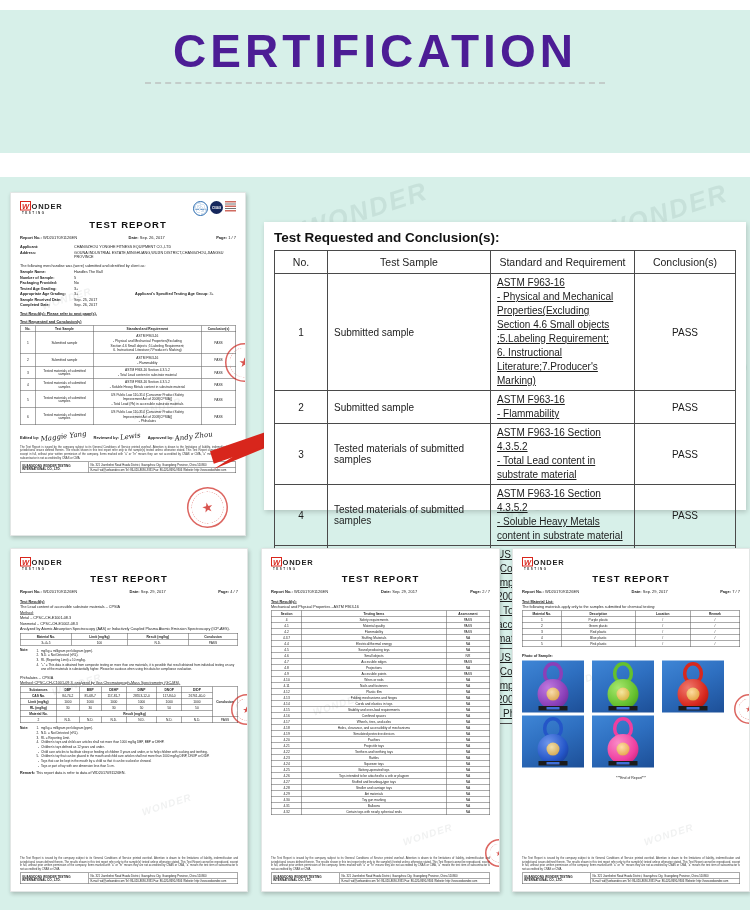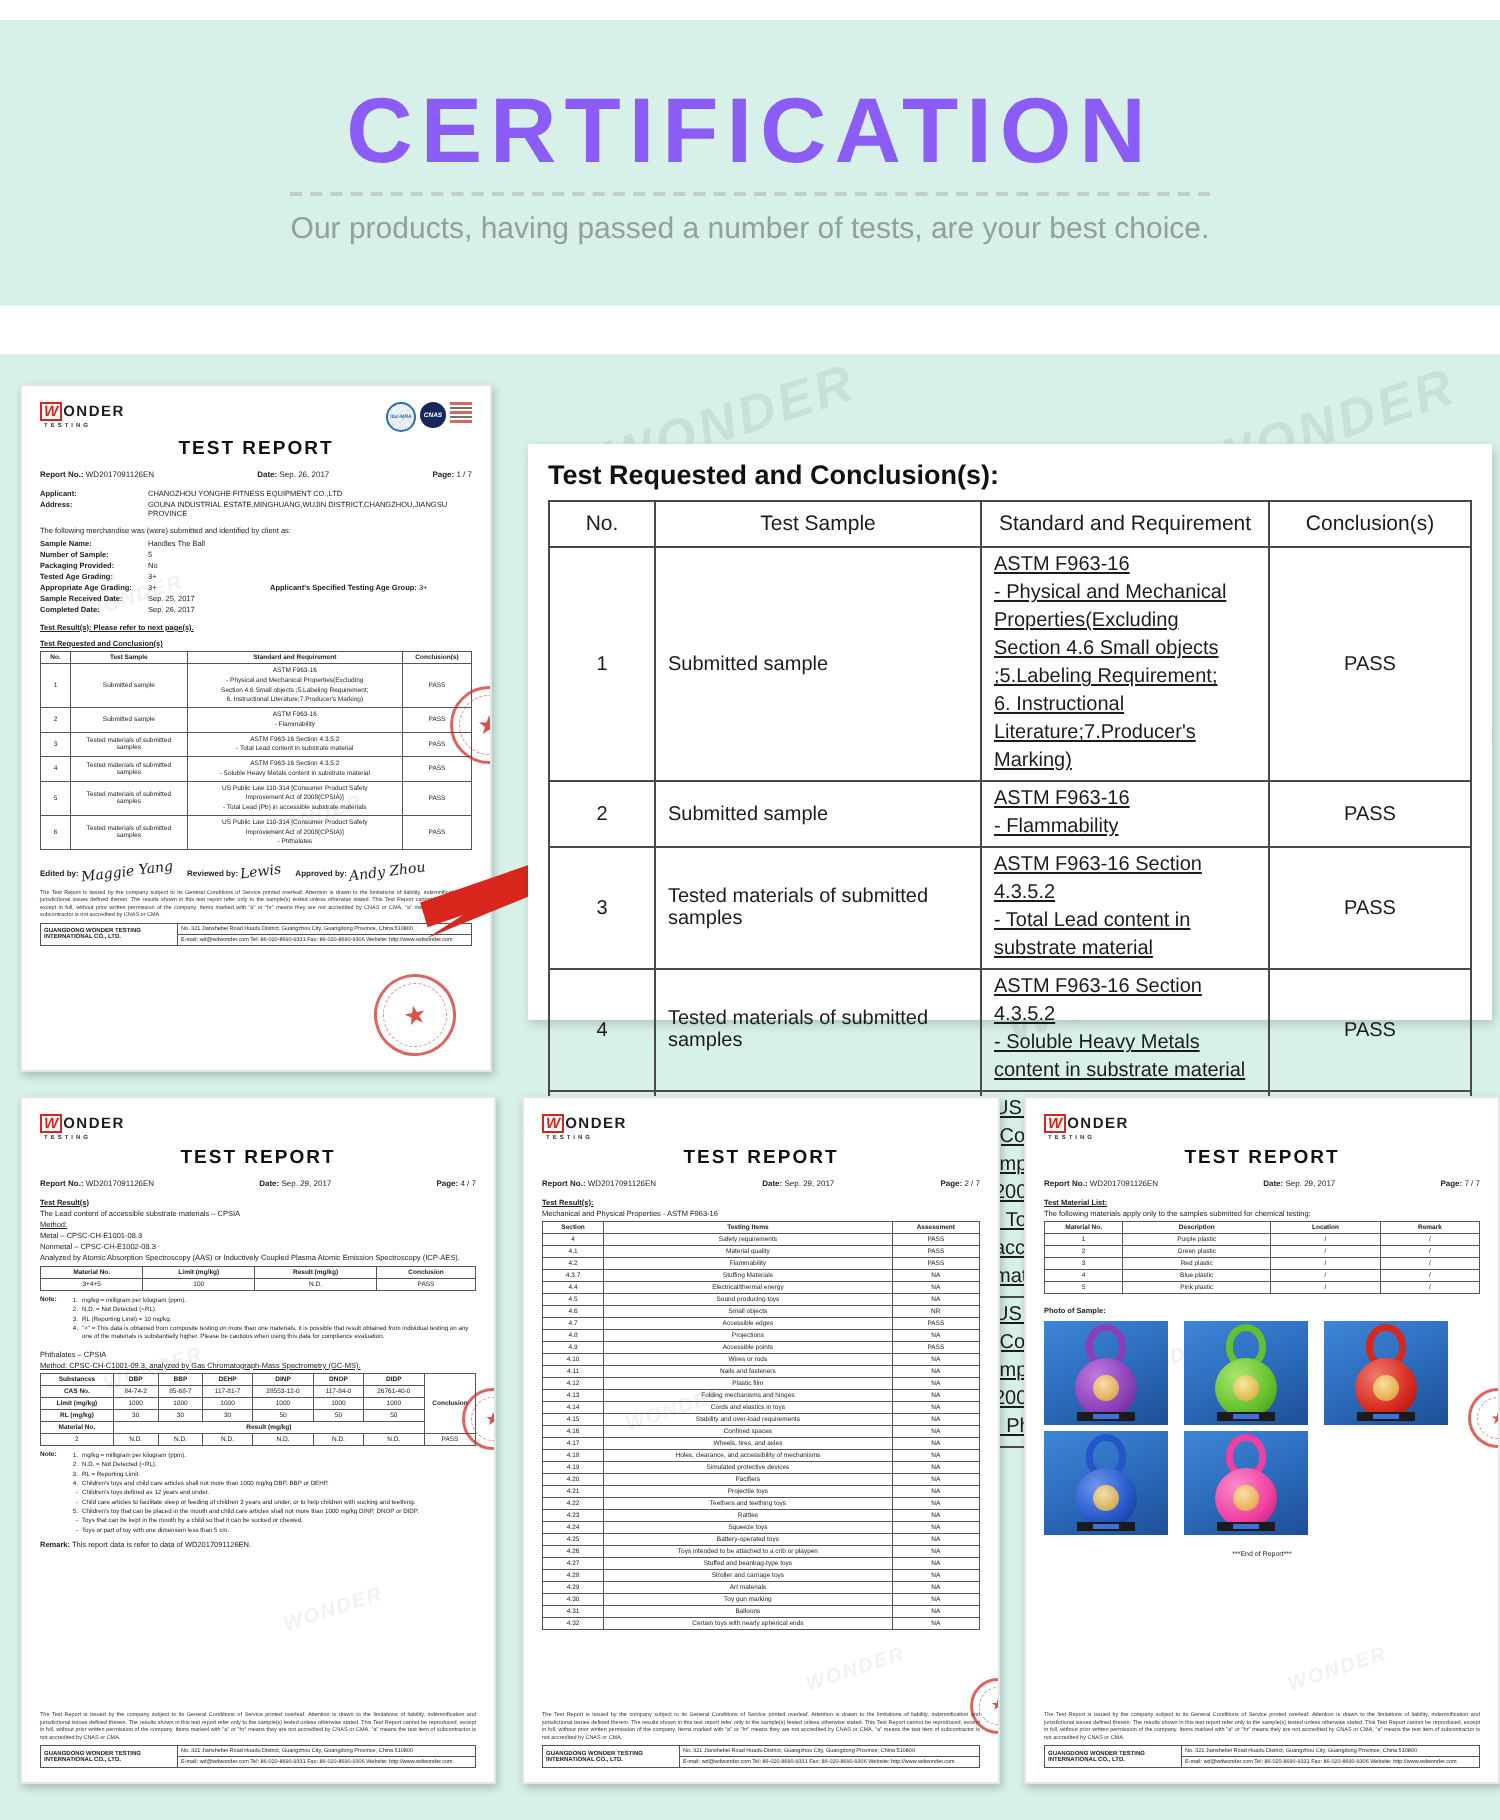--- a/index.html
+++ b/index.html
@@ -1,20 +1,20 @@
 <!DOCTYPE html>
 <html><head>
 <meta charset="utf-8">
 <style>
   html,body{margin:0;padding:0;}
   body{width:750px;height:910px;overflow:hidden;font-family:"Liberation Sans",sans-serif;background:#ffffff;}
   .page{position:relative;width:750px;height:910px;background:#fff;}
   .band-top{height:10px;background:#fff;}
   .hero{height:143px;background:#d7f0e9;text-align:center;overflow:hidden;}
-  .hero h1{margin:28px 0 0 0;font-size:46px;font-weight:900;letter-spacing:4px;color:#8b5cf6;font-family:"Liberation Sans",sans-serif;}
+  .hero h1{margin:14px 0 0 0;font-size:46px;font-weight:900;letter-spacing:4px;color:#4c1d95;font-family:"Liberation Sans",sans-serif;}
   .dash{width:460px;margin:4px auto 8px auto;border-top:2px dashed #c3cdca;height:0;}
   .hero p{margin:0;font-size:15px;color:#93a09d;}
   .band-sep{height:24px;background:#fff;}
   .main{position:relative;height:733px;background:#d7f0e9;}
   
   .wm{position:absolute;color:rgba(120,150,143,0.16);font-weight:bold;font-style:italic;font-size:26px;letter-spacing:2px;transform:rotate(-18deg);pointer-events:none;}
   .doc .wm{color:rgba(60,80,75,0.08);font-size:20px;}
   
   .doc{position:absolute;background:#fff;border:1px solid #e2e6e5;box-shadow:1px 2px 4px rgba(0,0,0,0.22);overflow:hidden;}
   .shrink{width:200%;transform:scale(.5);transform-origin:0 0;position:relative;box-sizing:border-box;padding:16px 18px;font-size:7.5px;color:#222;}
@@ -111,21 +111,20 @@
 </head>
 <body>
 
 <div class="page">
 
   <div class="band-top"></div>
 
   <header class="hero">
     <h1>CERTIFICATION</h1>
     <div class="dash"></div>
-    <p>Our products, having passed a number of tests, are your best choice.</p>
   </header>
 
   <div class="band-sep"></div>
 
   <div class="main">
 
     <div class="wm" style="left:300px;top:18px;">WONDER</div>
     <div class="wm" style="left:600px;top:20px;">WONDER</div>
     <div class="wm" style="left:660px;top:180px;">WONDER</div>
     <div class="wm" style="left:500px;top:300px;">WONDER</div>

